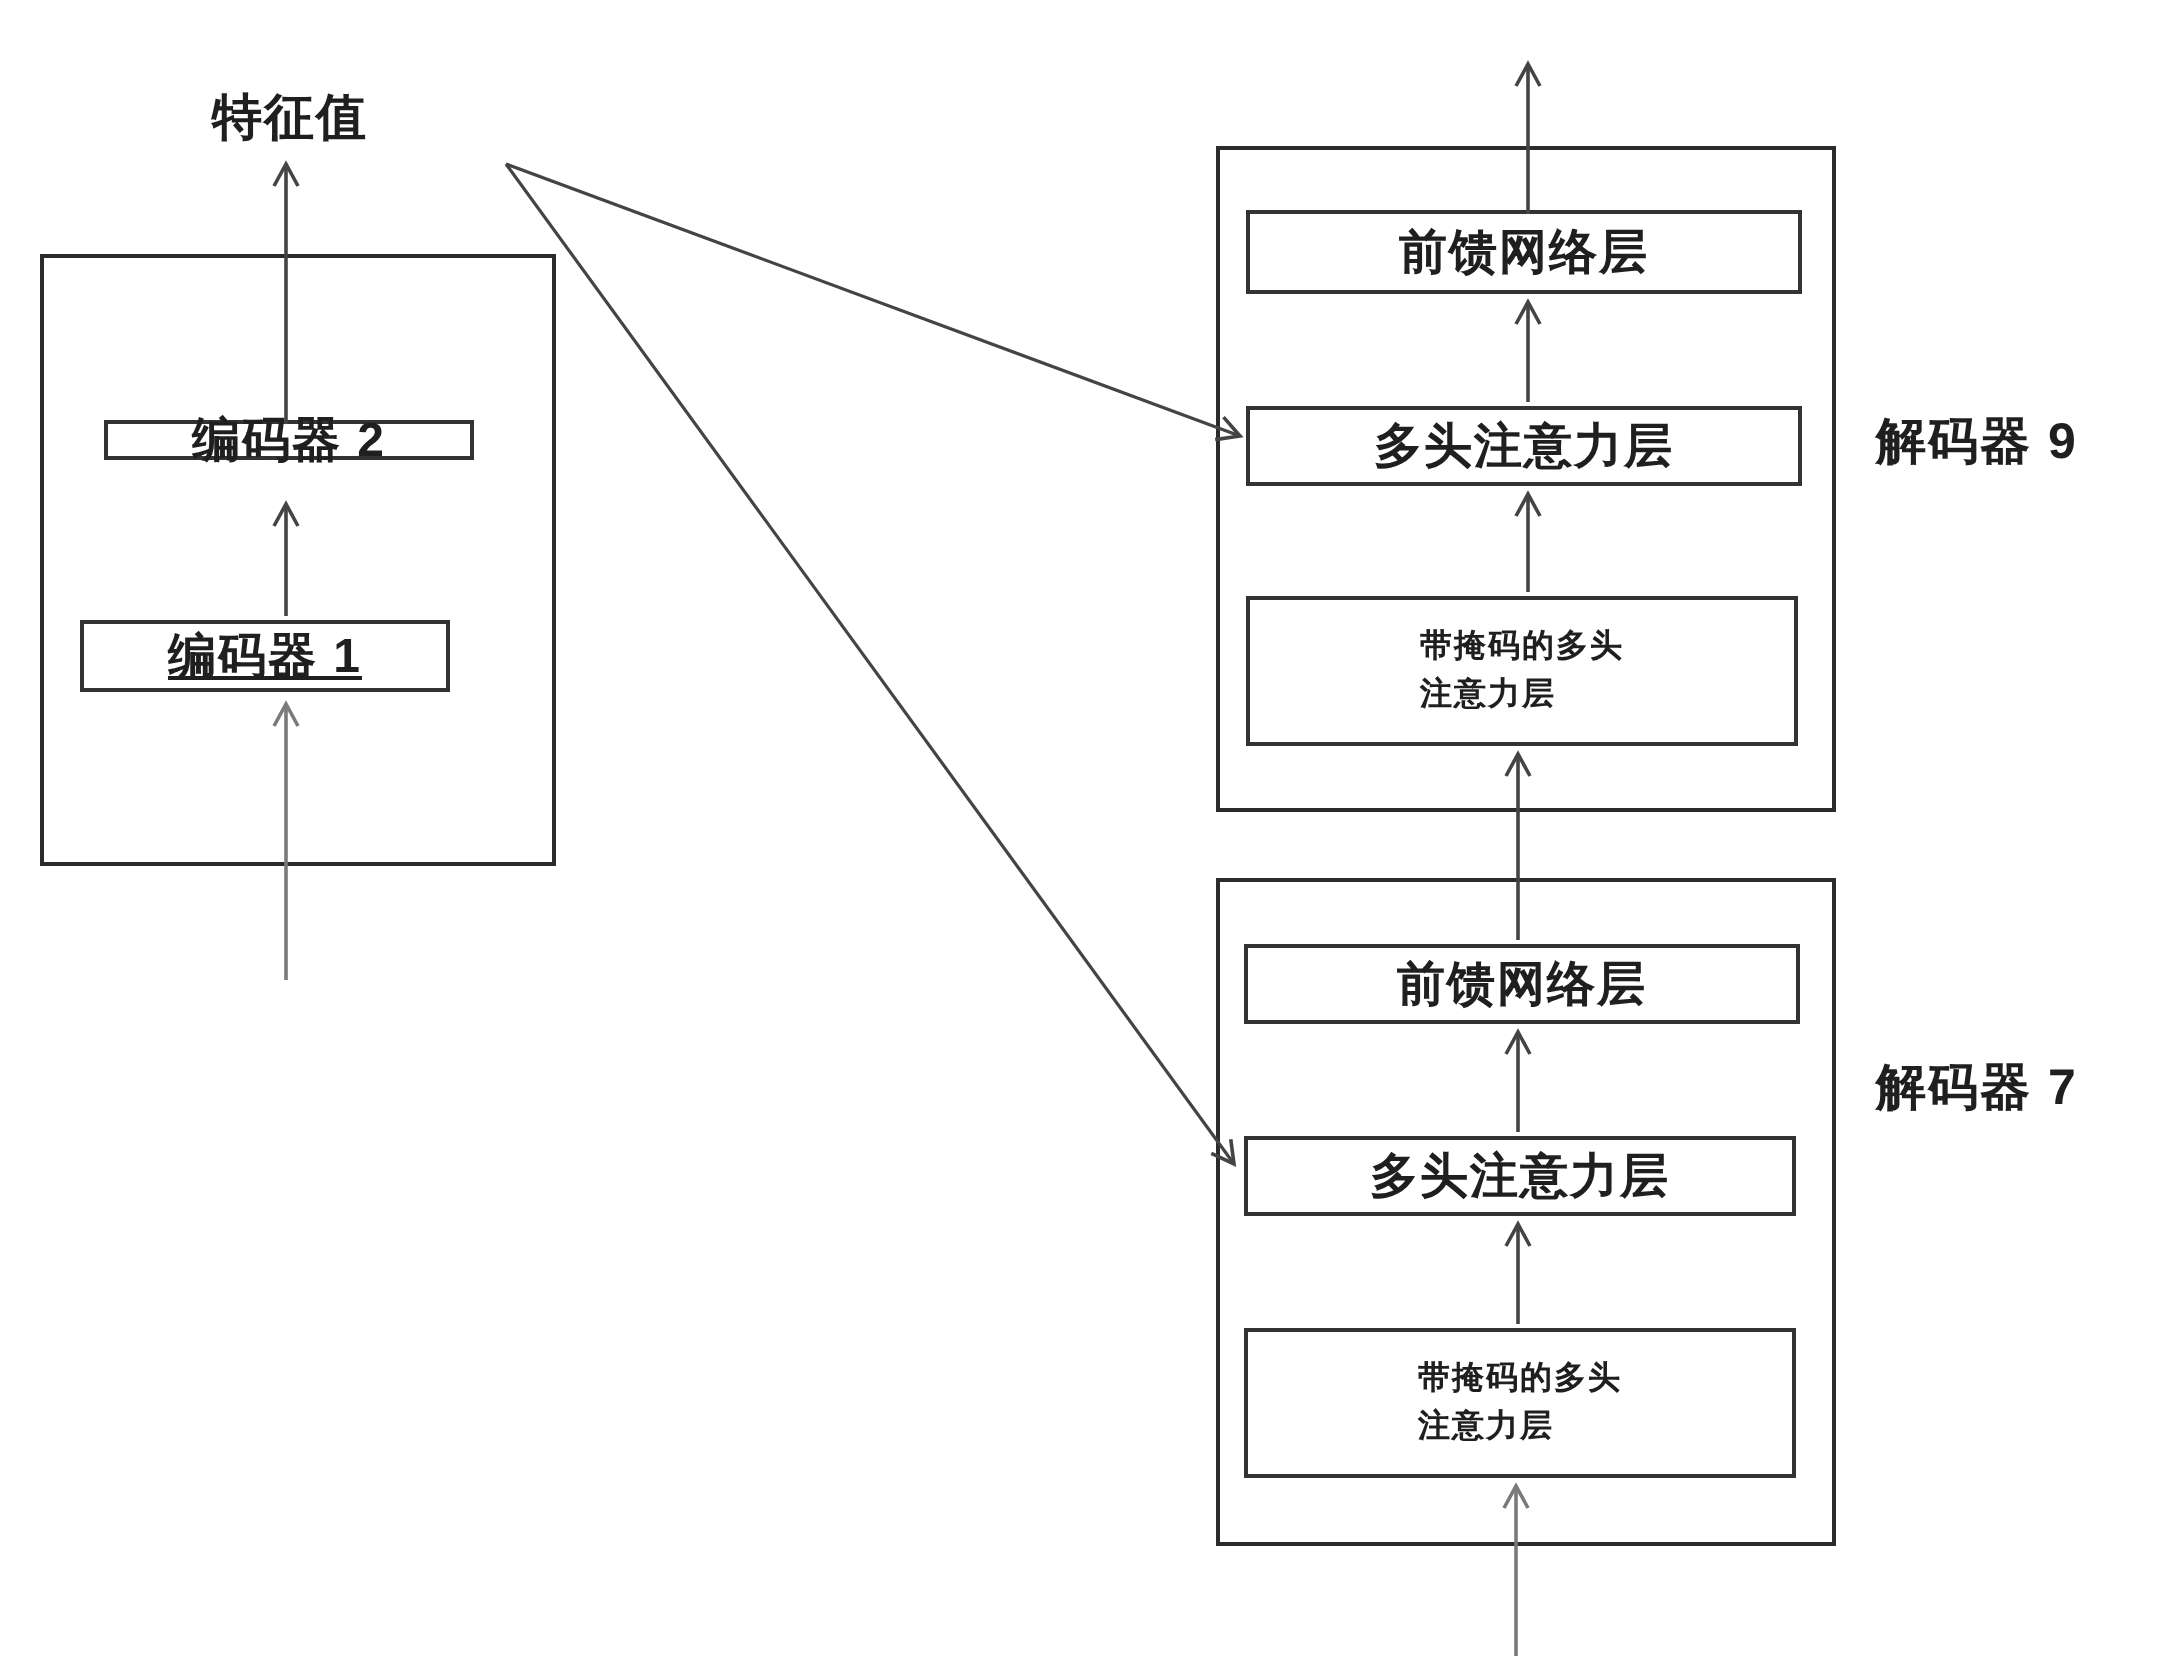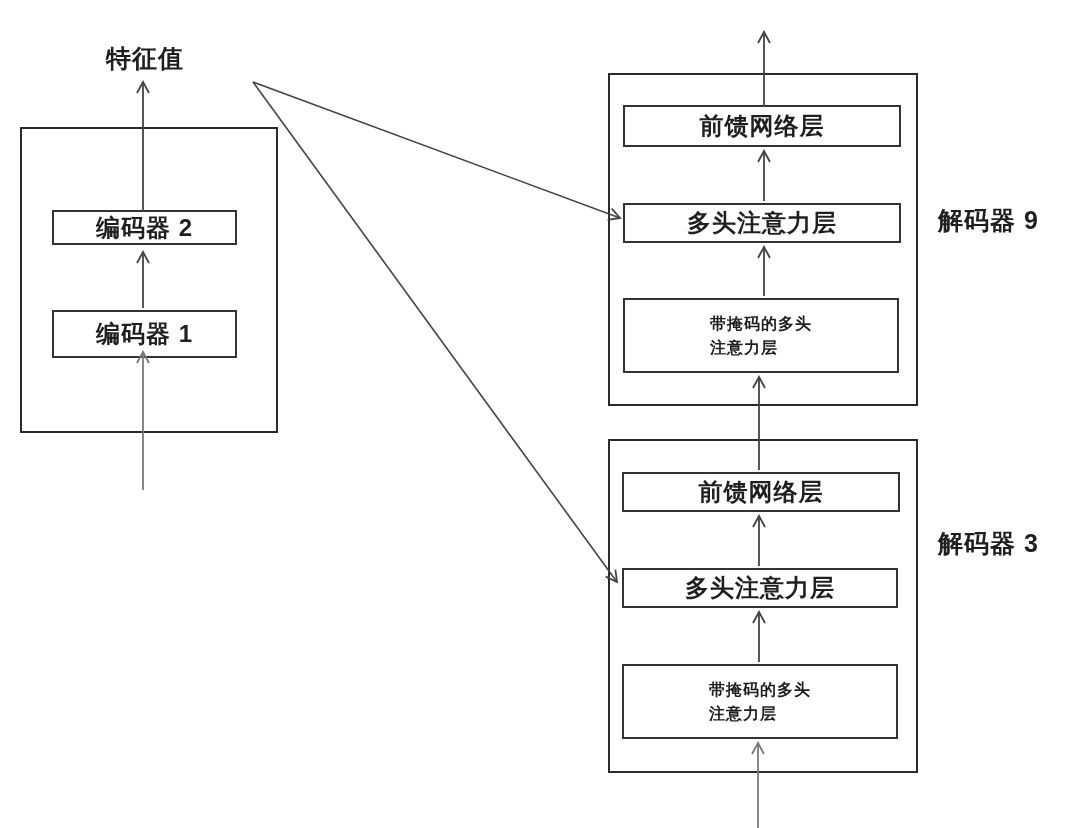--- a/index.html
+++ b/index.html
@@ -50,36 +50,36 @@
   }
 </style>
 </head>
 <body>
 
 <div id="canvas">
 
   <div class="float-label" style="left:85px; top:22px; width:120px; text-align:center;">特征值</div>
 
   <div class="outer-box" style="left:20px; top:107px; width:258px; height:306px;"></div>
-  <div class="layer-box" style="left:52px; top:190px; width:185px; height:35px;">编码器 2</div>
-  <div class="layer-box" style="left:52px; top:290px; width:185px; height:48px;">编码器 1</div>
+  <div class="layer-box" style="left:52px; top:190px; width:185px; height:20px;">编码器 2</div>
+  <div class="layer-box" style="left:40px; top:290px; width:185px; height:36px;text-decoration:underline;">编码器 1</div>
 
   <div class="outer-box" style="left:608px; top:53px; width:310px; height:333px;"></div>
   <div class="layer-box" style="left:623px; top:85px; width:278px; height:42px;">前馈网络层</div>
   <div class="layer-box" style="left:623px; top:183px; width:278px; height:40px;">多头注意力层</div>
   <div class="layer-box two-line" style="left:623px; top:278px; width:276px; height:75px;">带掩码的多头
 注意力层</div>
   <div class="float-label" style="left:938px; top:184px;">解码器 9</div>
 
   <div class="outer-box" style="left:608px; top:419px; width:310px; height:334px;"></div>
   <div class="layer-box" style="left:622px; top:452px; width:278px; height:40px;">前馈网络层</div>
   <div class="layer-box" style="left:622px; top:548px; width:276px; height:40px;">多头注意力层</div>
   <div class="layer-box two-line" style="left:622px; top:644px; width:276px; height:75px;">带掩码的多头
 注意力层</div>
-  <div class="float-label" style="left:938px; top:507px;">解码器 3</div>
+  <div class="float-label" style="left:938px; top:507px;">解码器 7</div>
 
   <svg id="arrow-layer" viewBox="0 0 1080 828" xmlns="http://www.w3.org/2000/svg">
     <defs>
       <marker id="ah-dark" markerUnits="userSpaceOnUse" markerWidth="18" markerHeight="18" viewBox="0 0 18 18" refX="15" refY="9" orient="auto-start-reverse">
         <path d="M4,3 L15,9 L4,15" fill="none" stroke="#444444" stroke-width="1.8"></path>
       </marker>
       <marker id="ah-grey" markerUnits="userSpaceOnUse" markerWidth="18" markerHeight="18" viewBox="0 0 18 18" refX="15" refY="9" orient="auto-start-reverse">
         <path d="M4,3 L15,9 L4,15" fill="none" stroke="#7a7a7a" stroke-width="1.8"></path>
       </marker>
     </defs>

